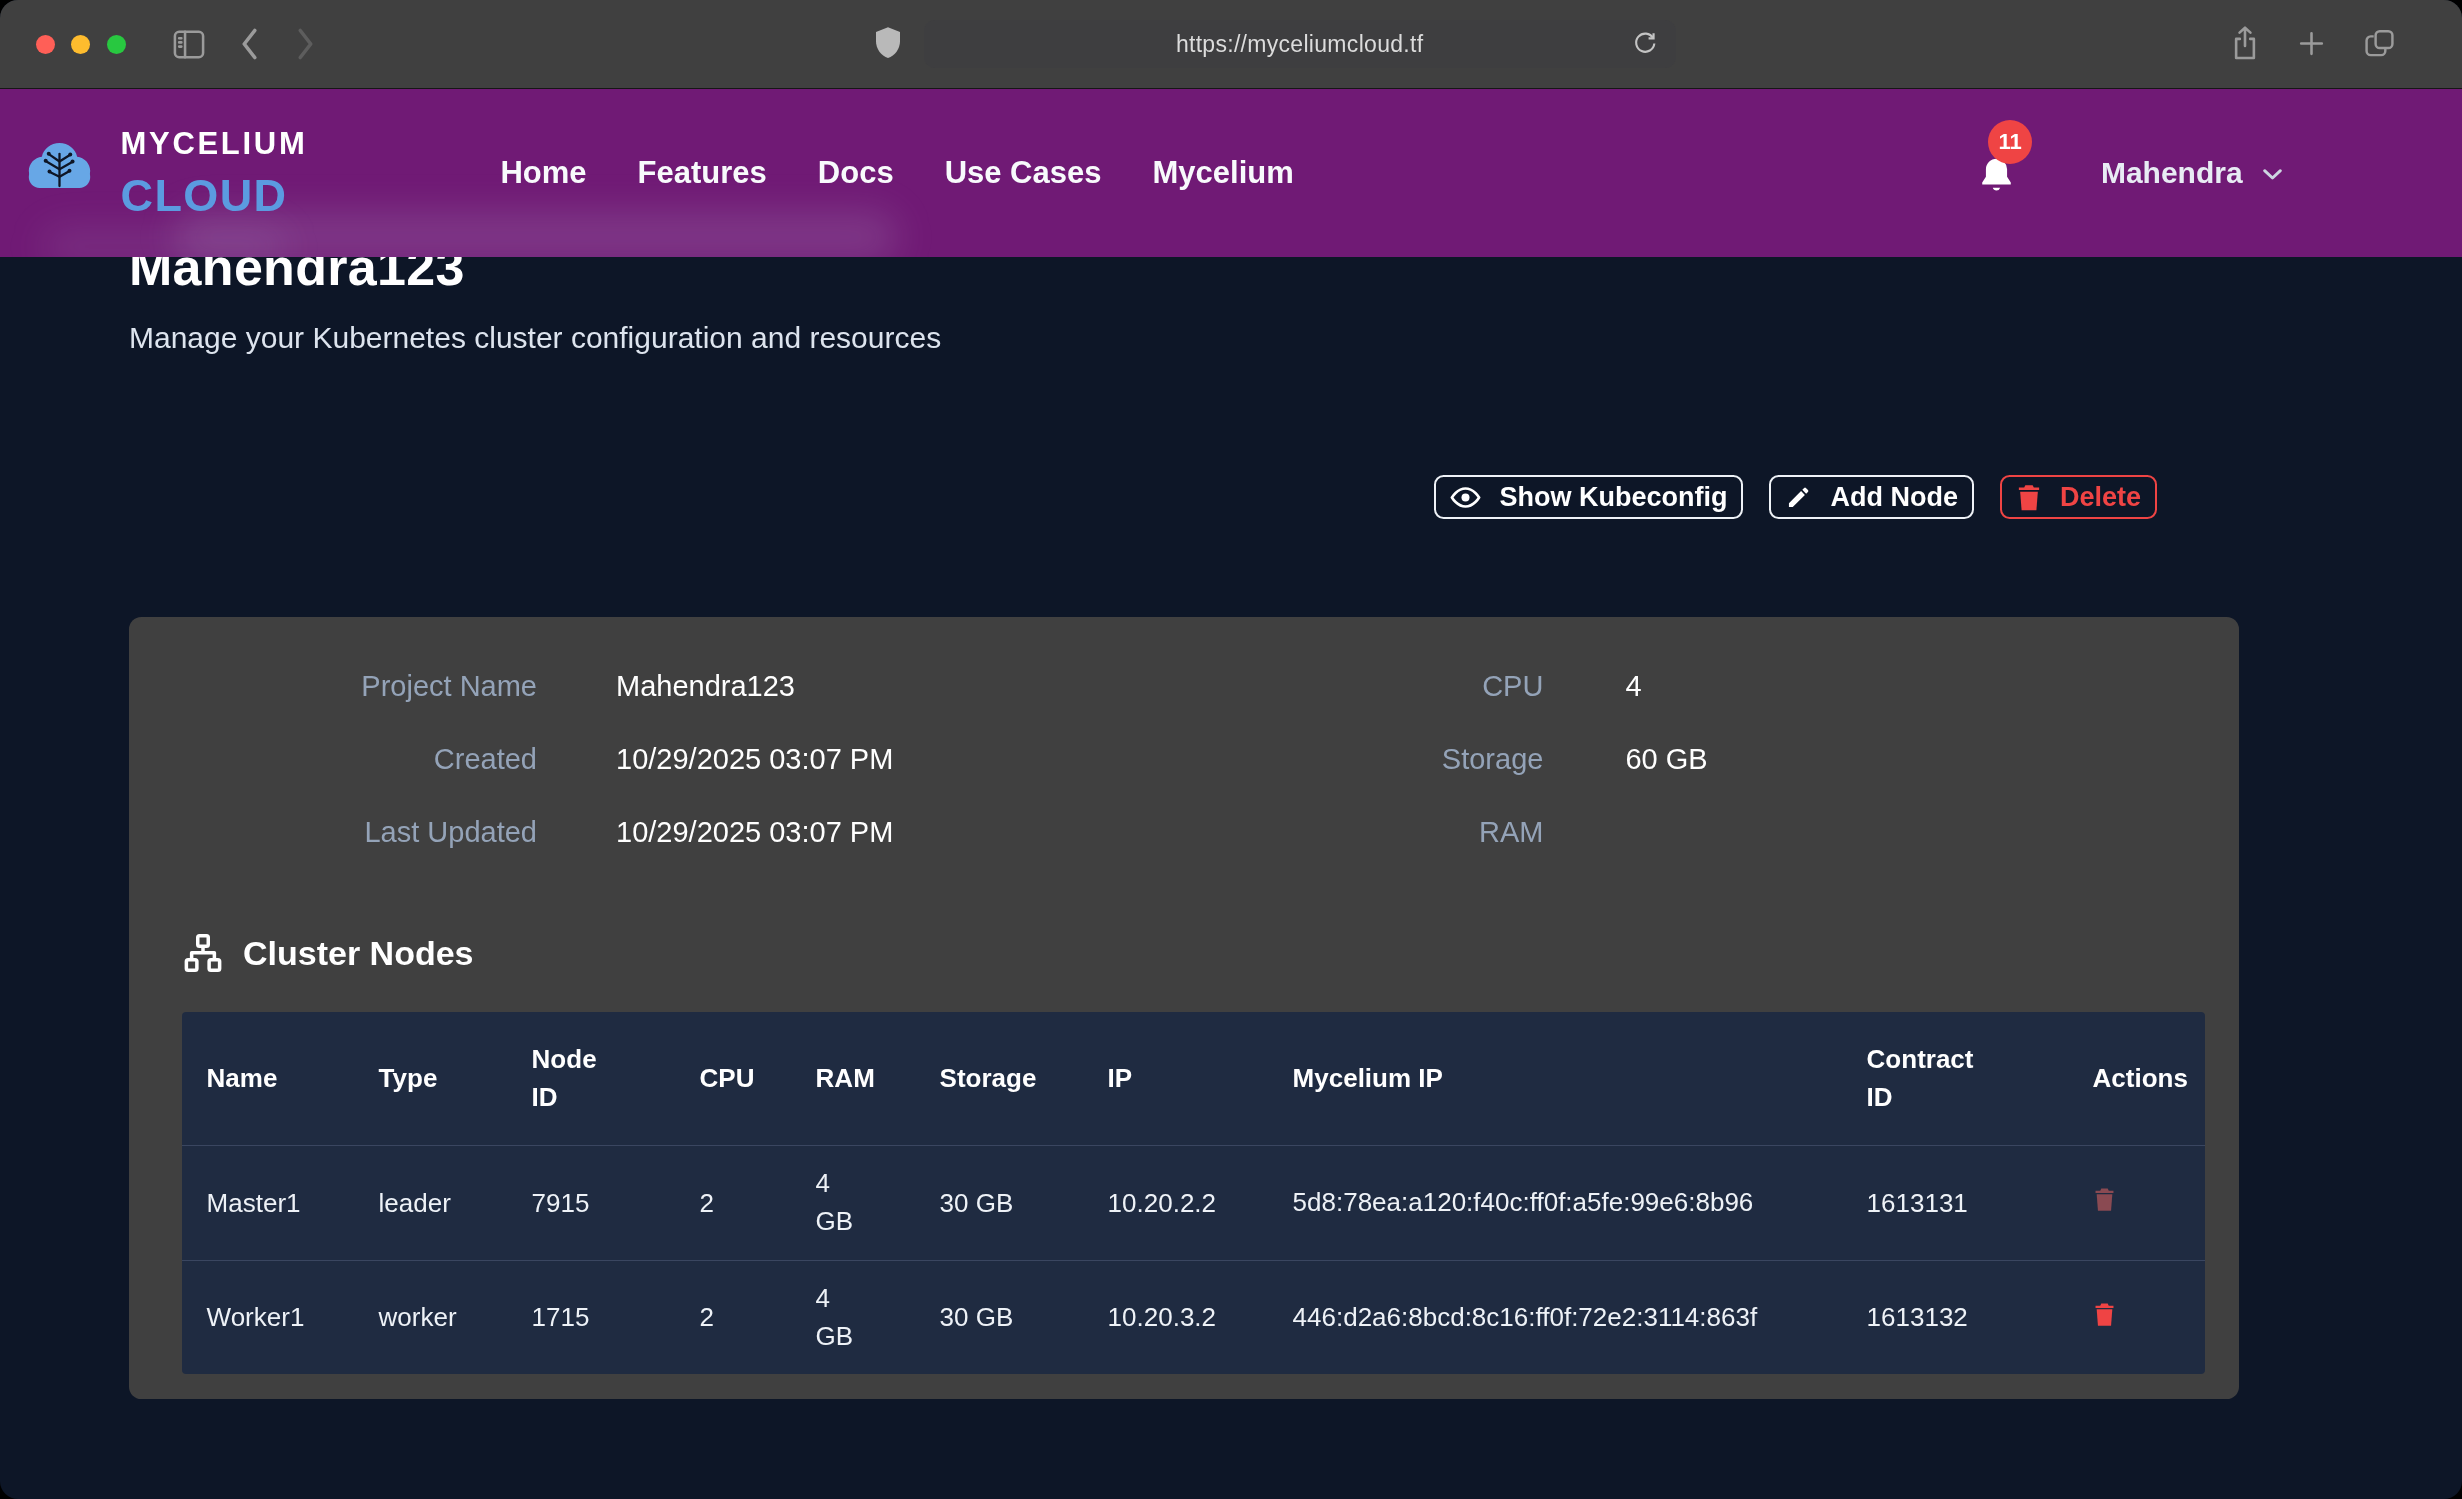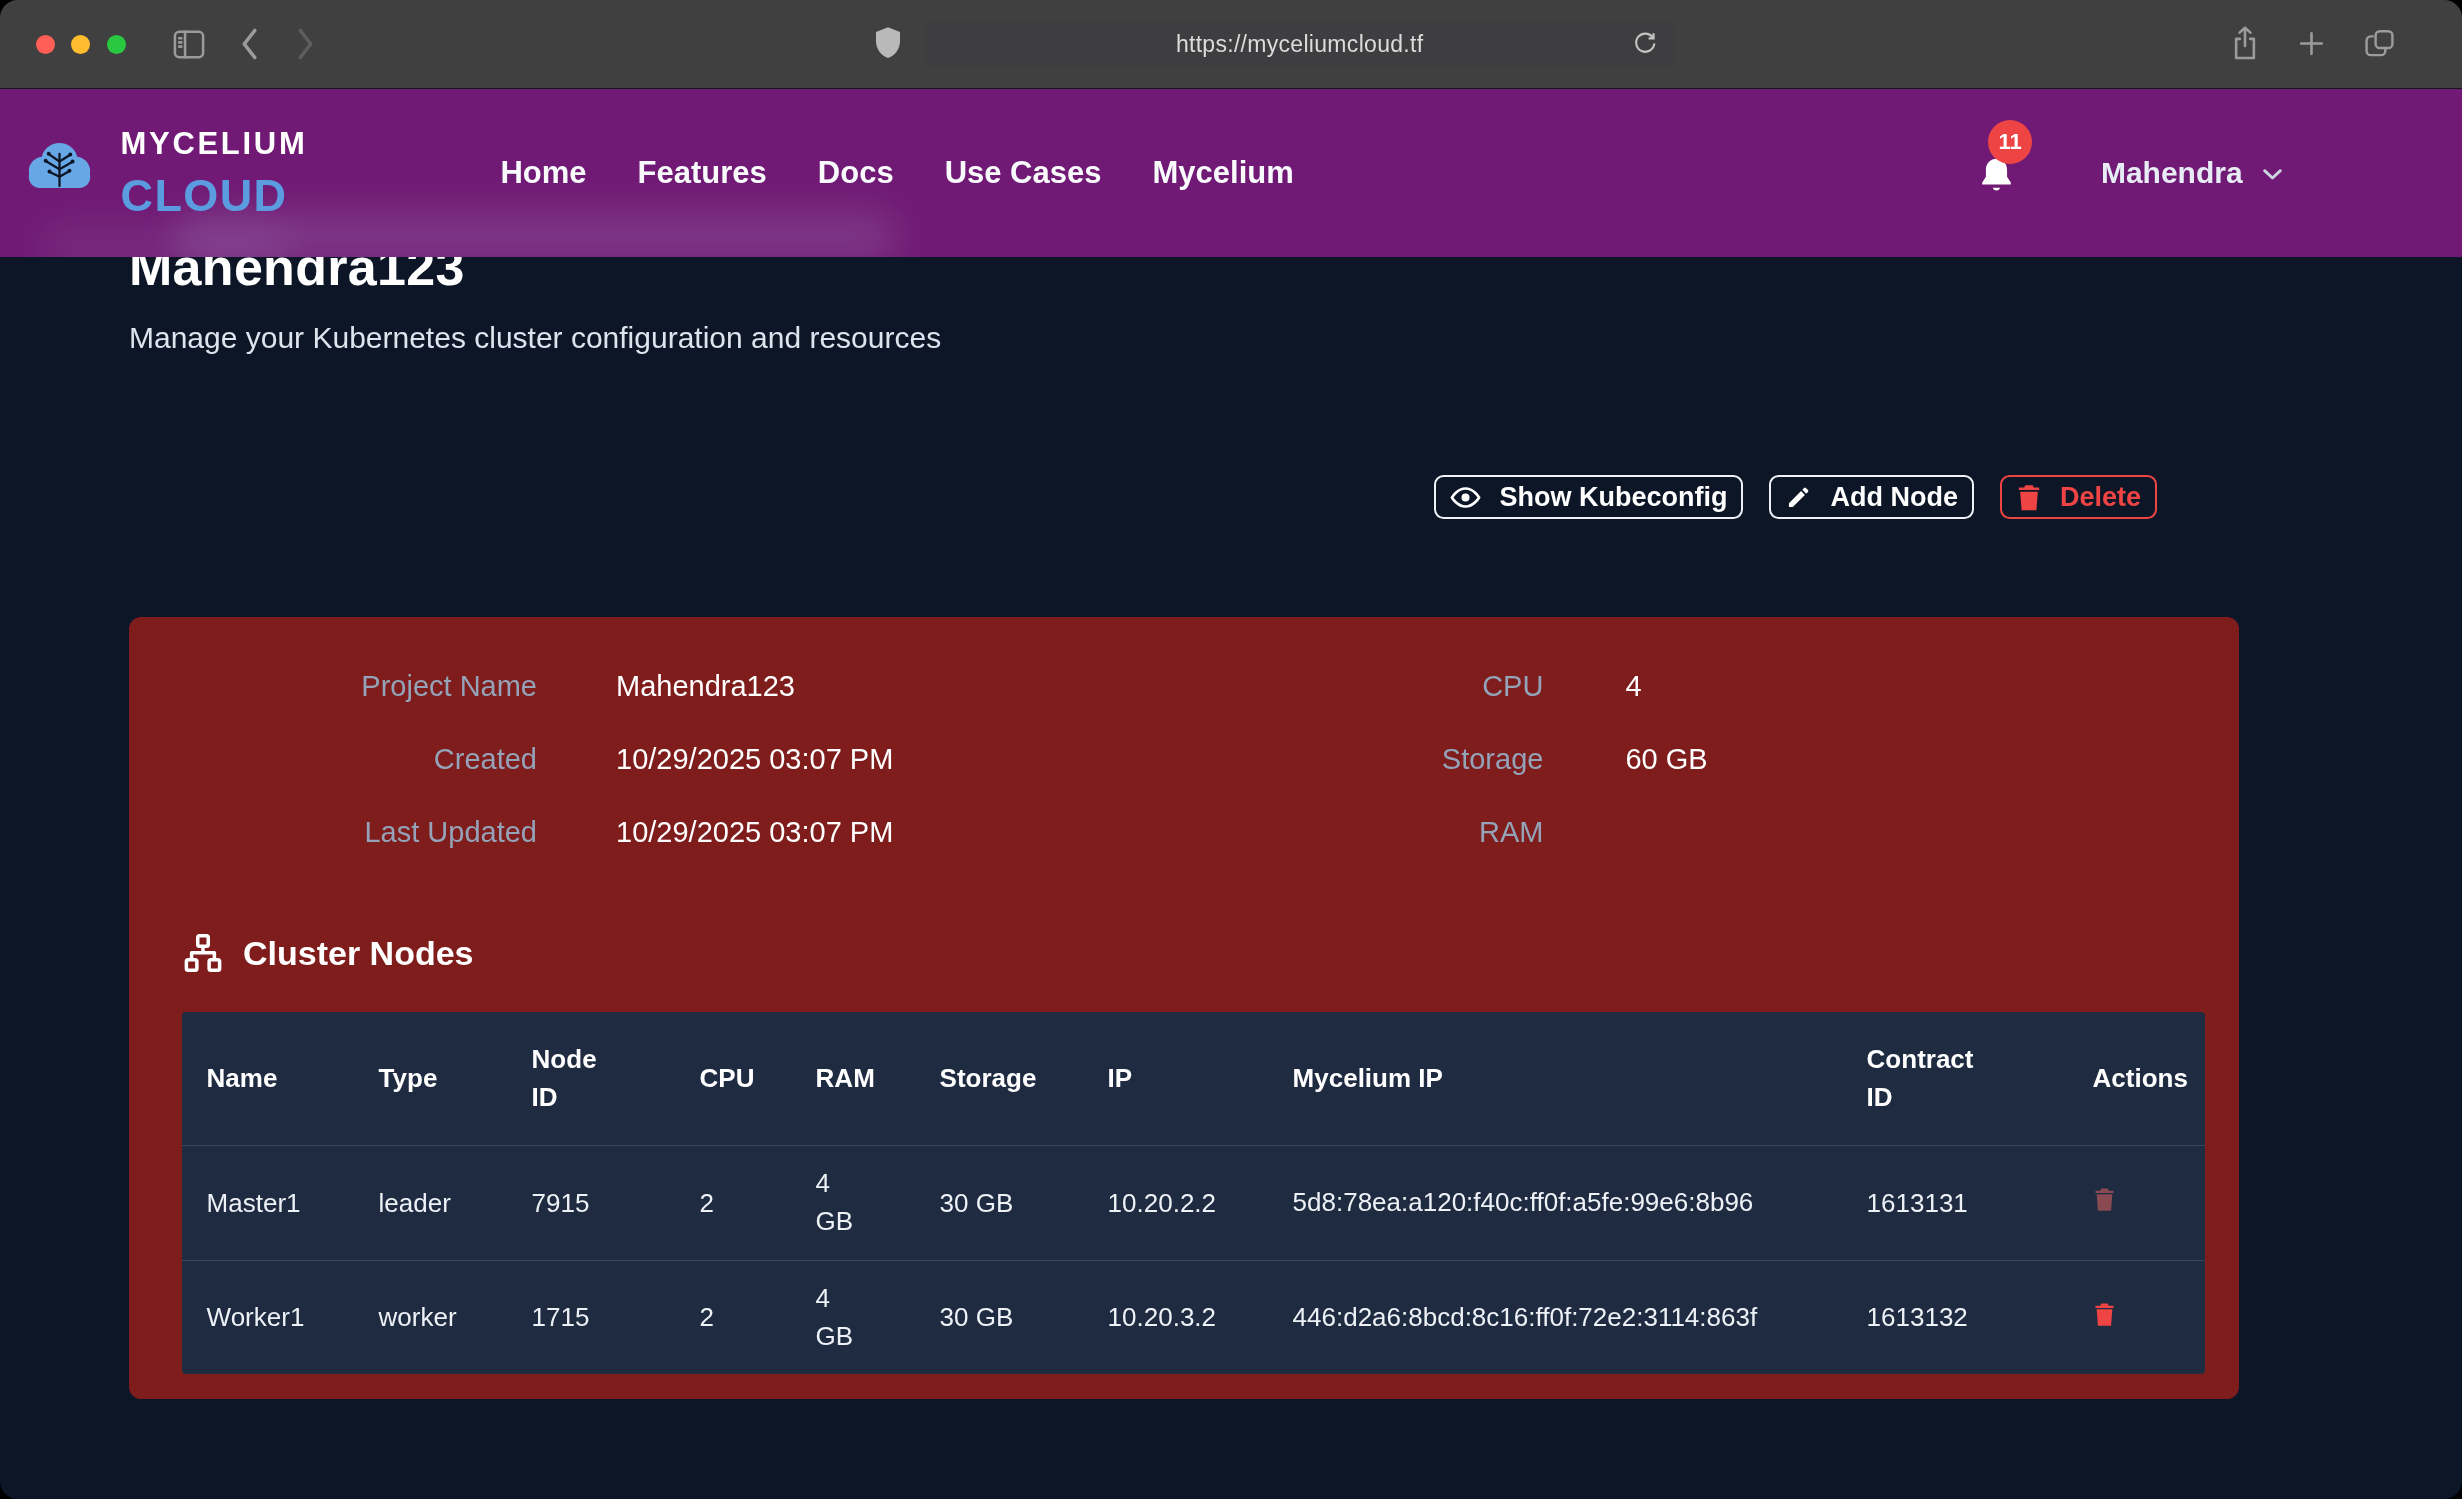--- a/index.html
+++ b/index.html
@@ -53,21 +53,21 @@
   .page-subtitle { color:#dde4ee; font-size:30px; font-weight:400; margin-top:24.6px; }
 
   .actions-row { margin-top:120px; display:flex; justify-content:flex-end; gap:26px; padding-right:82px; }
   .btn { height:44px; border:2.1px solid #eef2f7; border-radius:9.6px; background:transparent;
          display:flex; align-items:center; gap:18px; padding:0 14px;
          color:#fff; font-size:27px; font-weight:700; cursor:pointer; font-family:inherit; }
   .btn svg { display:block; }
   .btn-danger { border-color:#ef4444; color:#ef4444; }
 
   
-  .card { margin-top:98px; margin-bottom:75px; background:#7f1d1d; border-radius:12.3px;
+  .card { margin-top:98px; margin-bottom:75px; background:#404040; border-radius:12.3px;
           padding:53px 45px 24.6px 53px; }
   .info-grid { display:grid; grid-template-columns:1.13fr 1fr; }
   .kv-grid-left { display:grid; grid-template-columns:355px 1fr; column-gap:79px; row-gap:40px; align-items:baseline; }
   .kv-grid-right { display:grid; grid-template-columns:294px 1fr; column-gap:82px; row-gap:40px; align-items:baseline; align-content:start; }
   .kv-label { color:#94a3b8; font-size:29px; text-align:right; }
   .kv-value { color:#fff; font-size:29px; font-weight:500; }
 
   .section-head { display:flex; align-items:center; gap:19px; margin-top:83px; color:#fff; }
   .section-head svg { display:block; }
   .section-title { font-size:34px; font-weight:700; }

